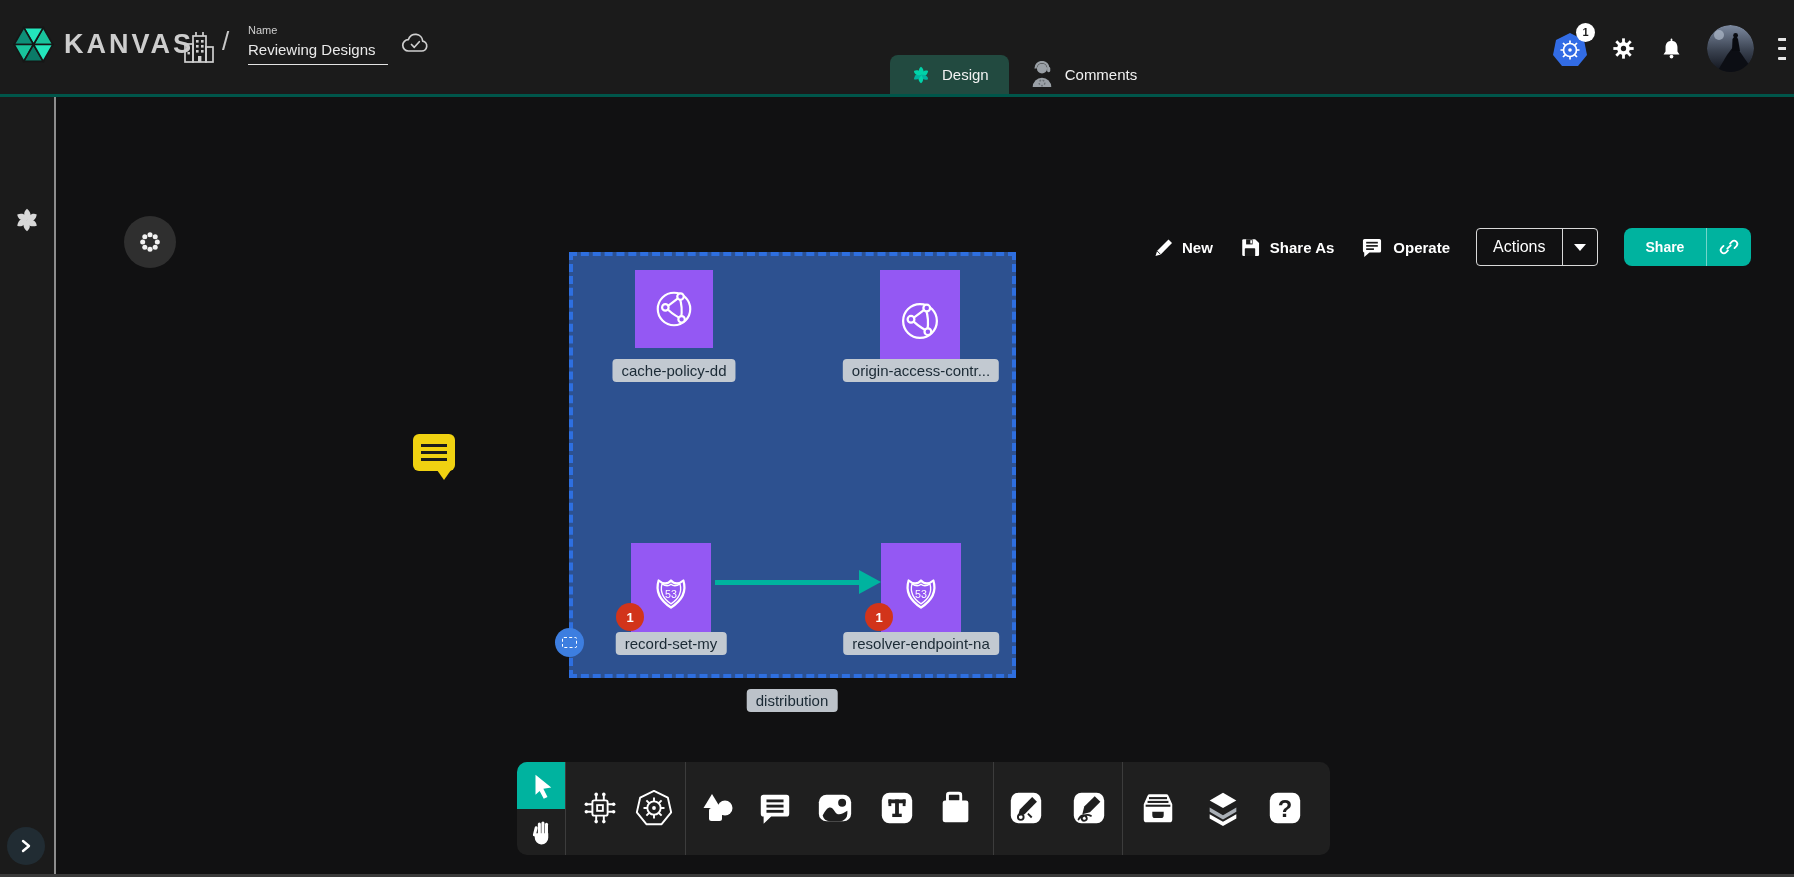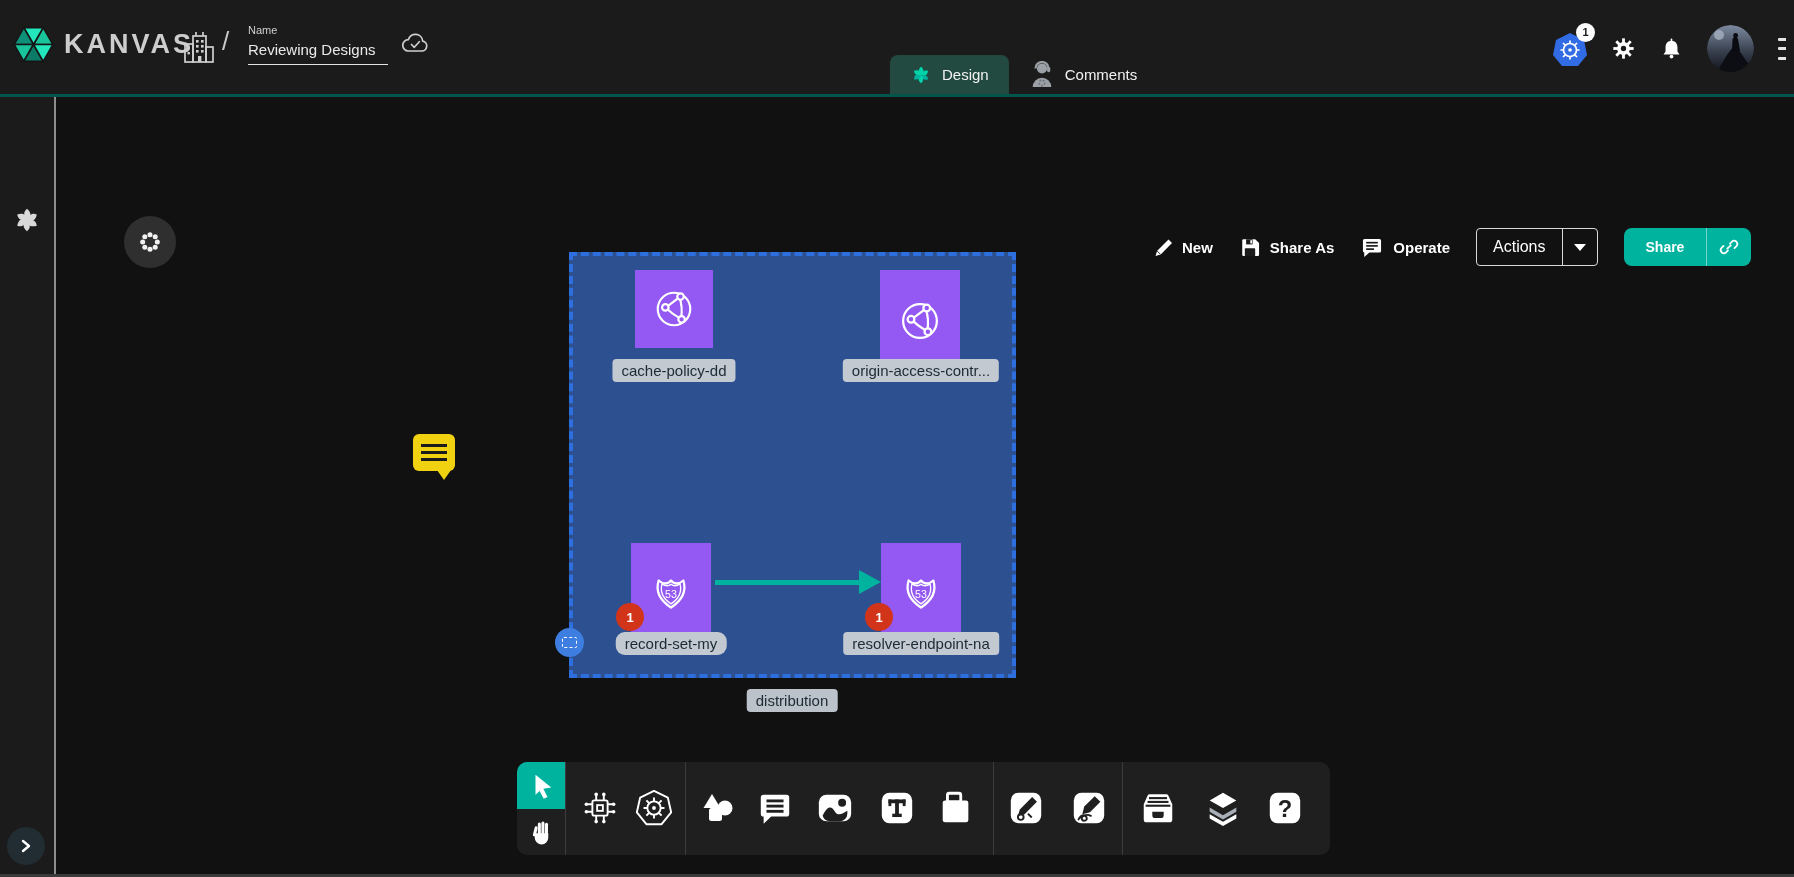--- a/index.html
+++ b/index.html
@@ -68,21 +68,21 @@
   .node { position:absolute; width:80px; height:102px; background:#9458f3;
           display:flex; align-items:center; justify-content:center; cursor:pointer; }
   .node-cache    { left:62px;  top:14px; width:78px; height:78px; }
   .node-origin   { left:307px; top:14px; }
   .node-record   { left:58px;  top:287px; }
   .node-resolver { left:308px; top:287px; }
   .node-label { position:absolute; background:#c2c9d1; color:#1b2a35; font-size:15px;
                 padding:3px 9px; border-radius:4px; white-space:nowrap; transform:translateX(-50%); cursor:pointer; }
   .lbl-cache    { left:101px; top:103px; }
   .lbl-origin   { left:348px; top:103px; }
-  .lbl-record   { left:98px;  top:376px;border-radius:9px; }
+  .lbl-record   { left:98px;  top:376px; }
   .lbl-resolver { left:348px; top:376px; }
   .err-badge { position:absolute; width:28px; height:28px; border-radius:50%; background:#d2341a;
                color:#fff; font-size:13px; font-weight:bold; display:flex; align-items:center; justify-content:center; z-index:3; }
   .badge-record   { left:43px;  top:347px; }
   .badge-resolver { left:292px; top:347px; }
   .edge-line { position:absolute; left:142px; top:324px; width:146px; height:5px; background:#00b39f; }
   .edge-head { position:absolute; left:286px; top:314px; width:0; height:0;
                border-top:12px solid transparent; border-bottom:12px solid transparent; border-left:22px solid #00b39f; }
   .group-handle { position:absolute; left:-18px; top:372px; width:29px; height:29px; border-radius:50%;
                   background:#3d7ee0; display:flex; align-items:center; justify-content:center; cursor:pointer; }

